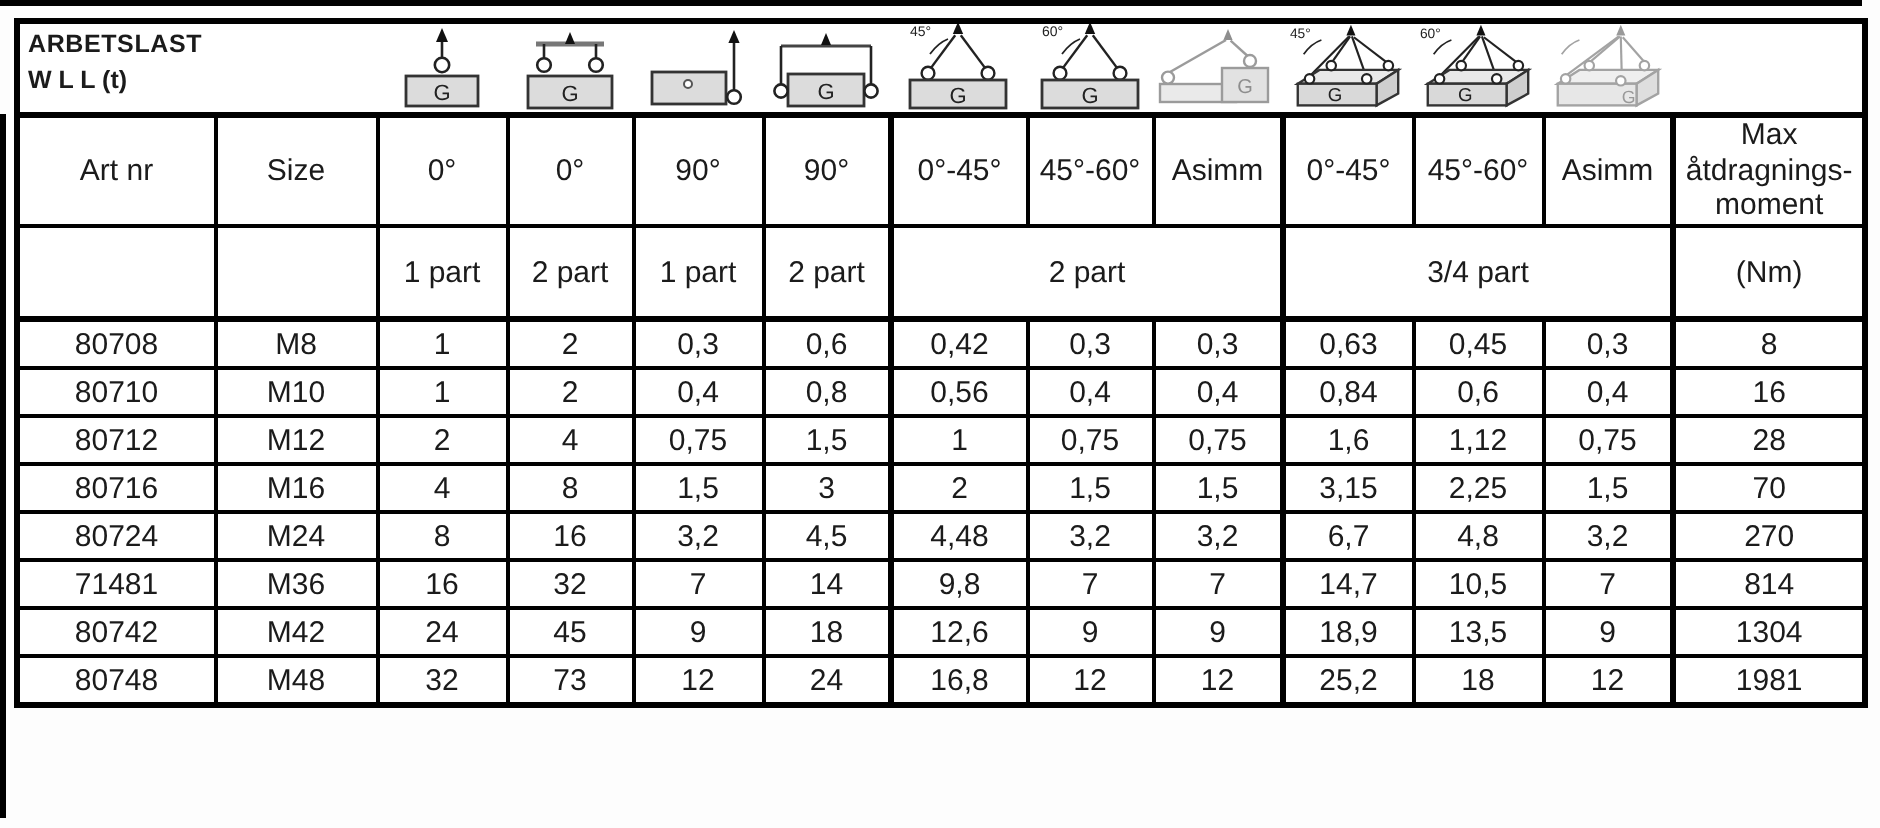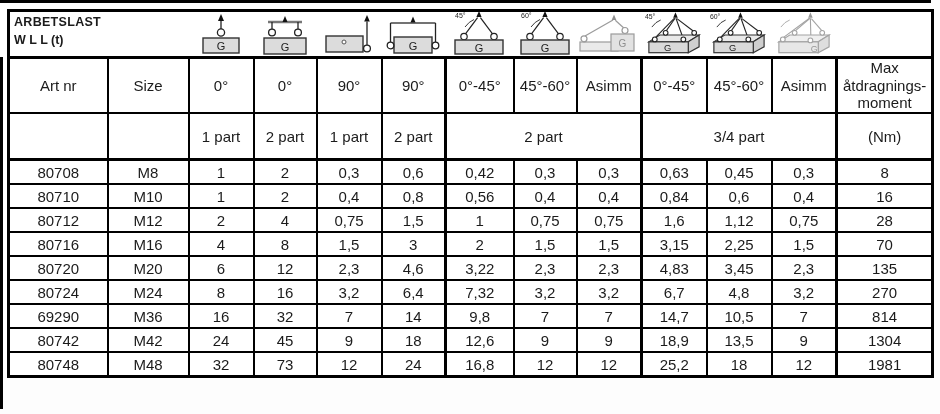--- a/index.html
+++ b/index.html
@@ -301,51 +301,36 @@
           <td class="gsep">3</td>
           <td>2</td>
           <td>1,5</td>
           <td class="gsep">1,5</td>
           <td>3,15</td>
           <td>2,25</td>
           <td class="gsep">1,5</td>
           <td>70</td>
         </tr>
         <tr>
-          <td class="c-artnr">80720</td>
-          <td>M20</td>
-          <td>6</td>
-          <td>12</td>
-          <td>2,3</td>
-          <td class="gsep">4,6</td>
-          <td>3,22</td>
-          <td>2,3</td>
-          <td class="gsep">2,3</td>
-          <td>4,83</td>
-          <td>3,45</td>
-          <td class="gsep">2,3</td>
-          <td>135</td>
-        </tr>
-        <tr>
           <td class="c-artnr">80724</td>
           <td>M24</td>
           <td>8</td>
           <td>16</td>
           <td>3,2</td>
-          <td class="gsep">6,4</td>
-          <td>7,32</td>
+          <td class="gsep">4,5</td>
+          <td>4,48</td>
           <td>3,2</td>
           <td class="gsep">3,2</td>
           <td>6,7</td>
           <td>4,8</td>
           <td class="gsep">3,2</td>
           <td>270</td>
         </tr>
         <tr>
-          <td class="c-artnr">69290</td>
+          <td class="c-artnr">71481</td>
           <td>M36</td>
           <td>16</td>
           <td>32</td>
           <td>7</td>
           <td class="gsep">14</td>
           <td>9,8</td>
           <td>7</td>
           <td class="gsep">7</td>
           <td>14,7</td>
           <td>10,5</td>

